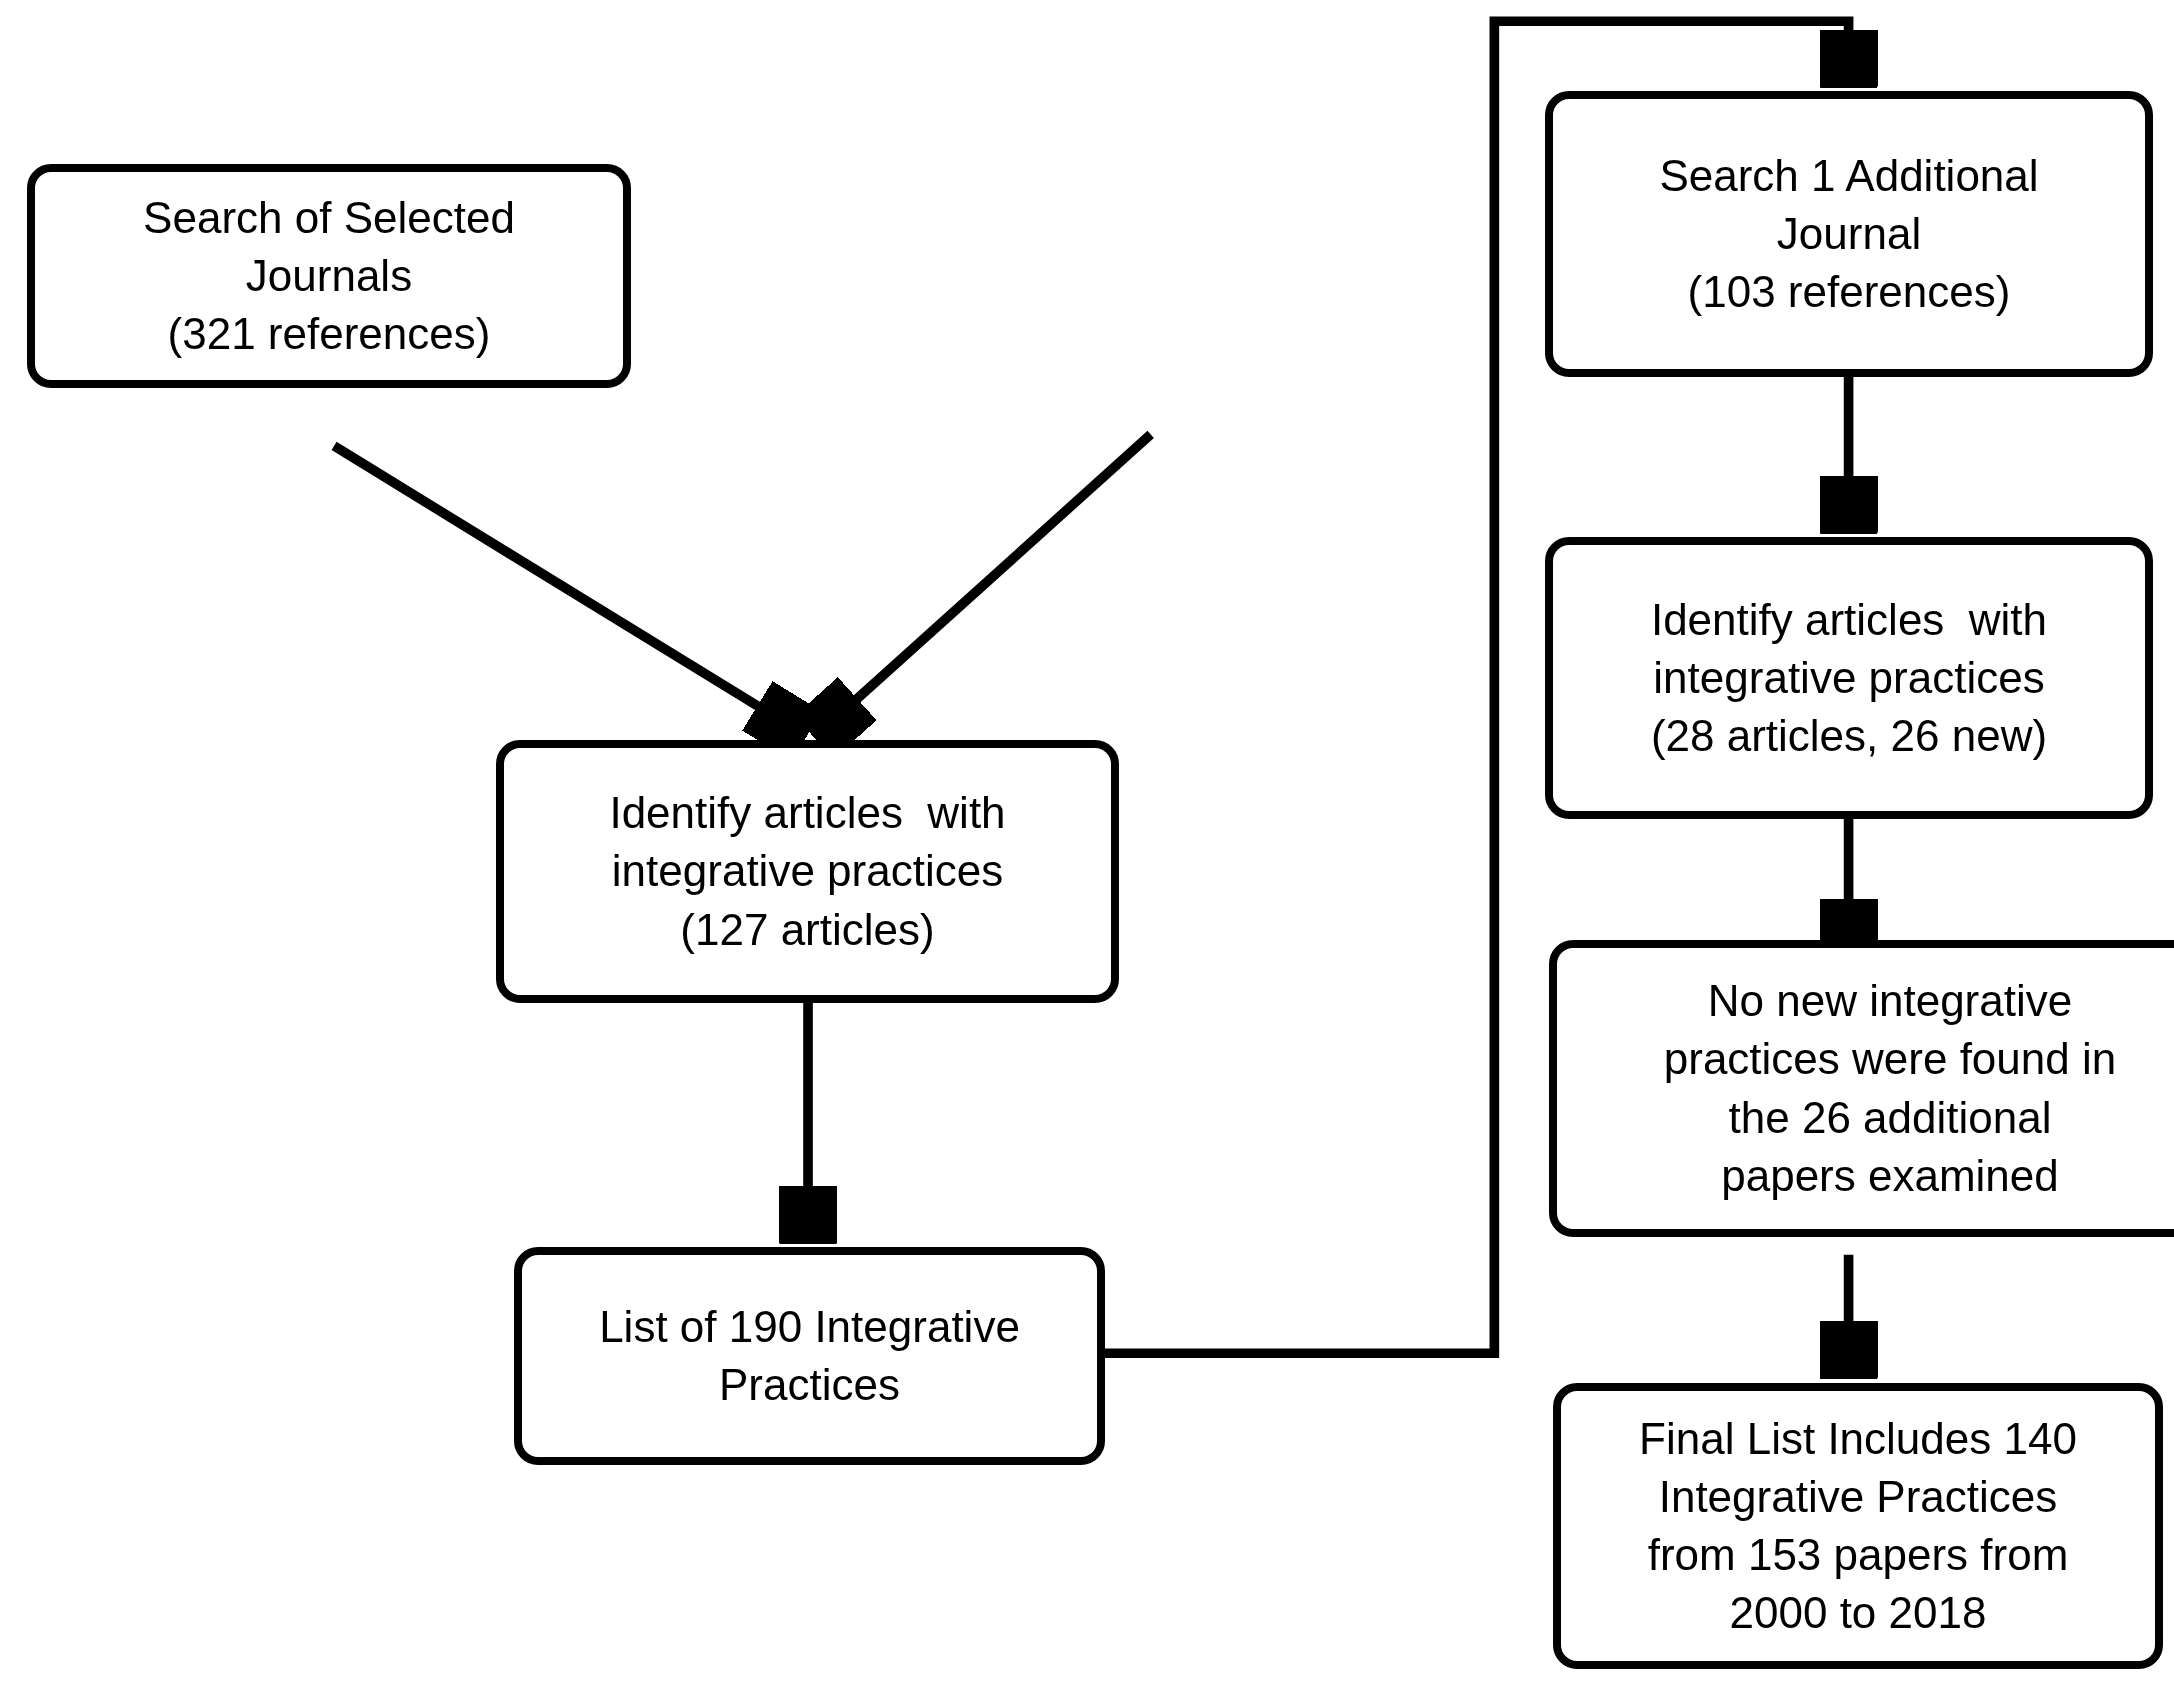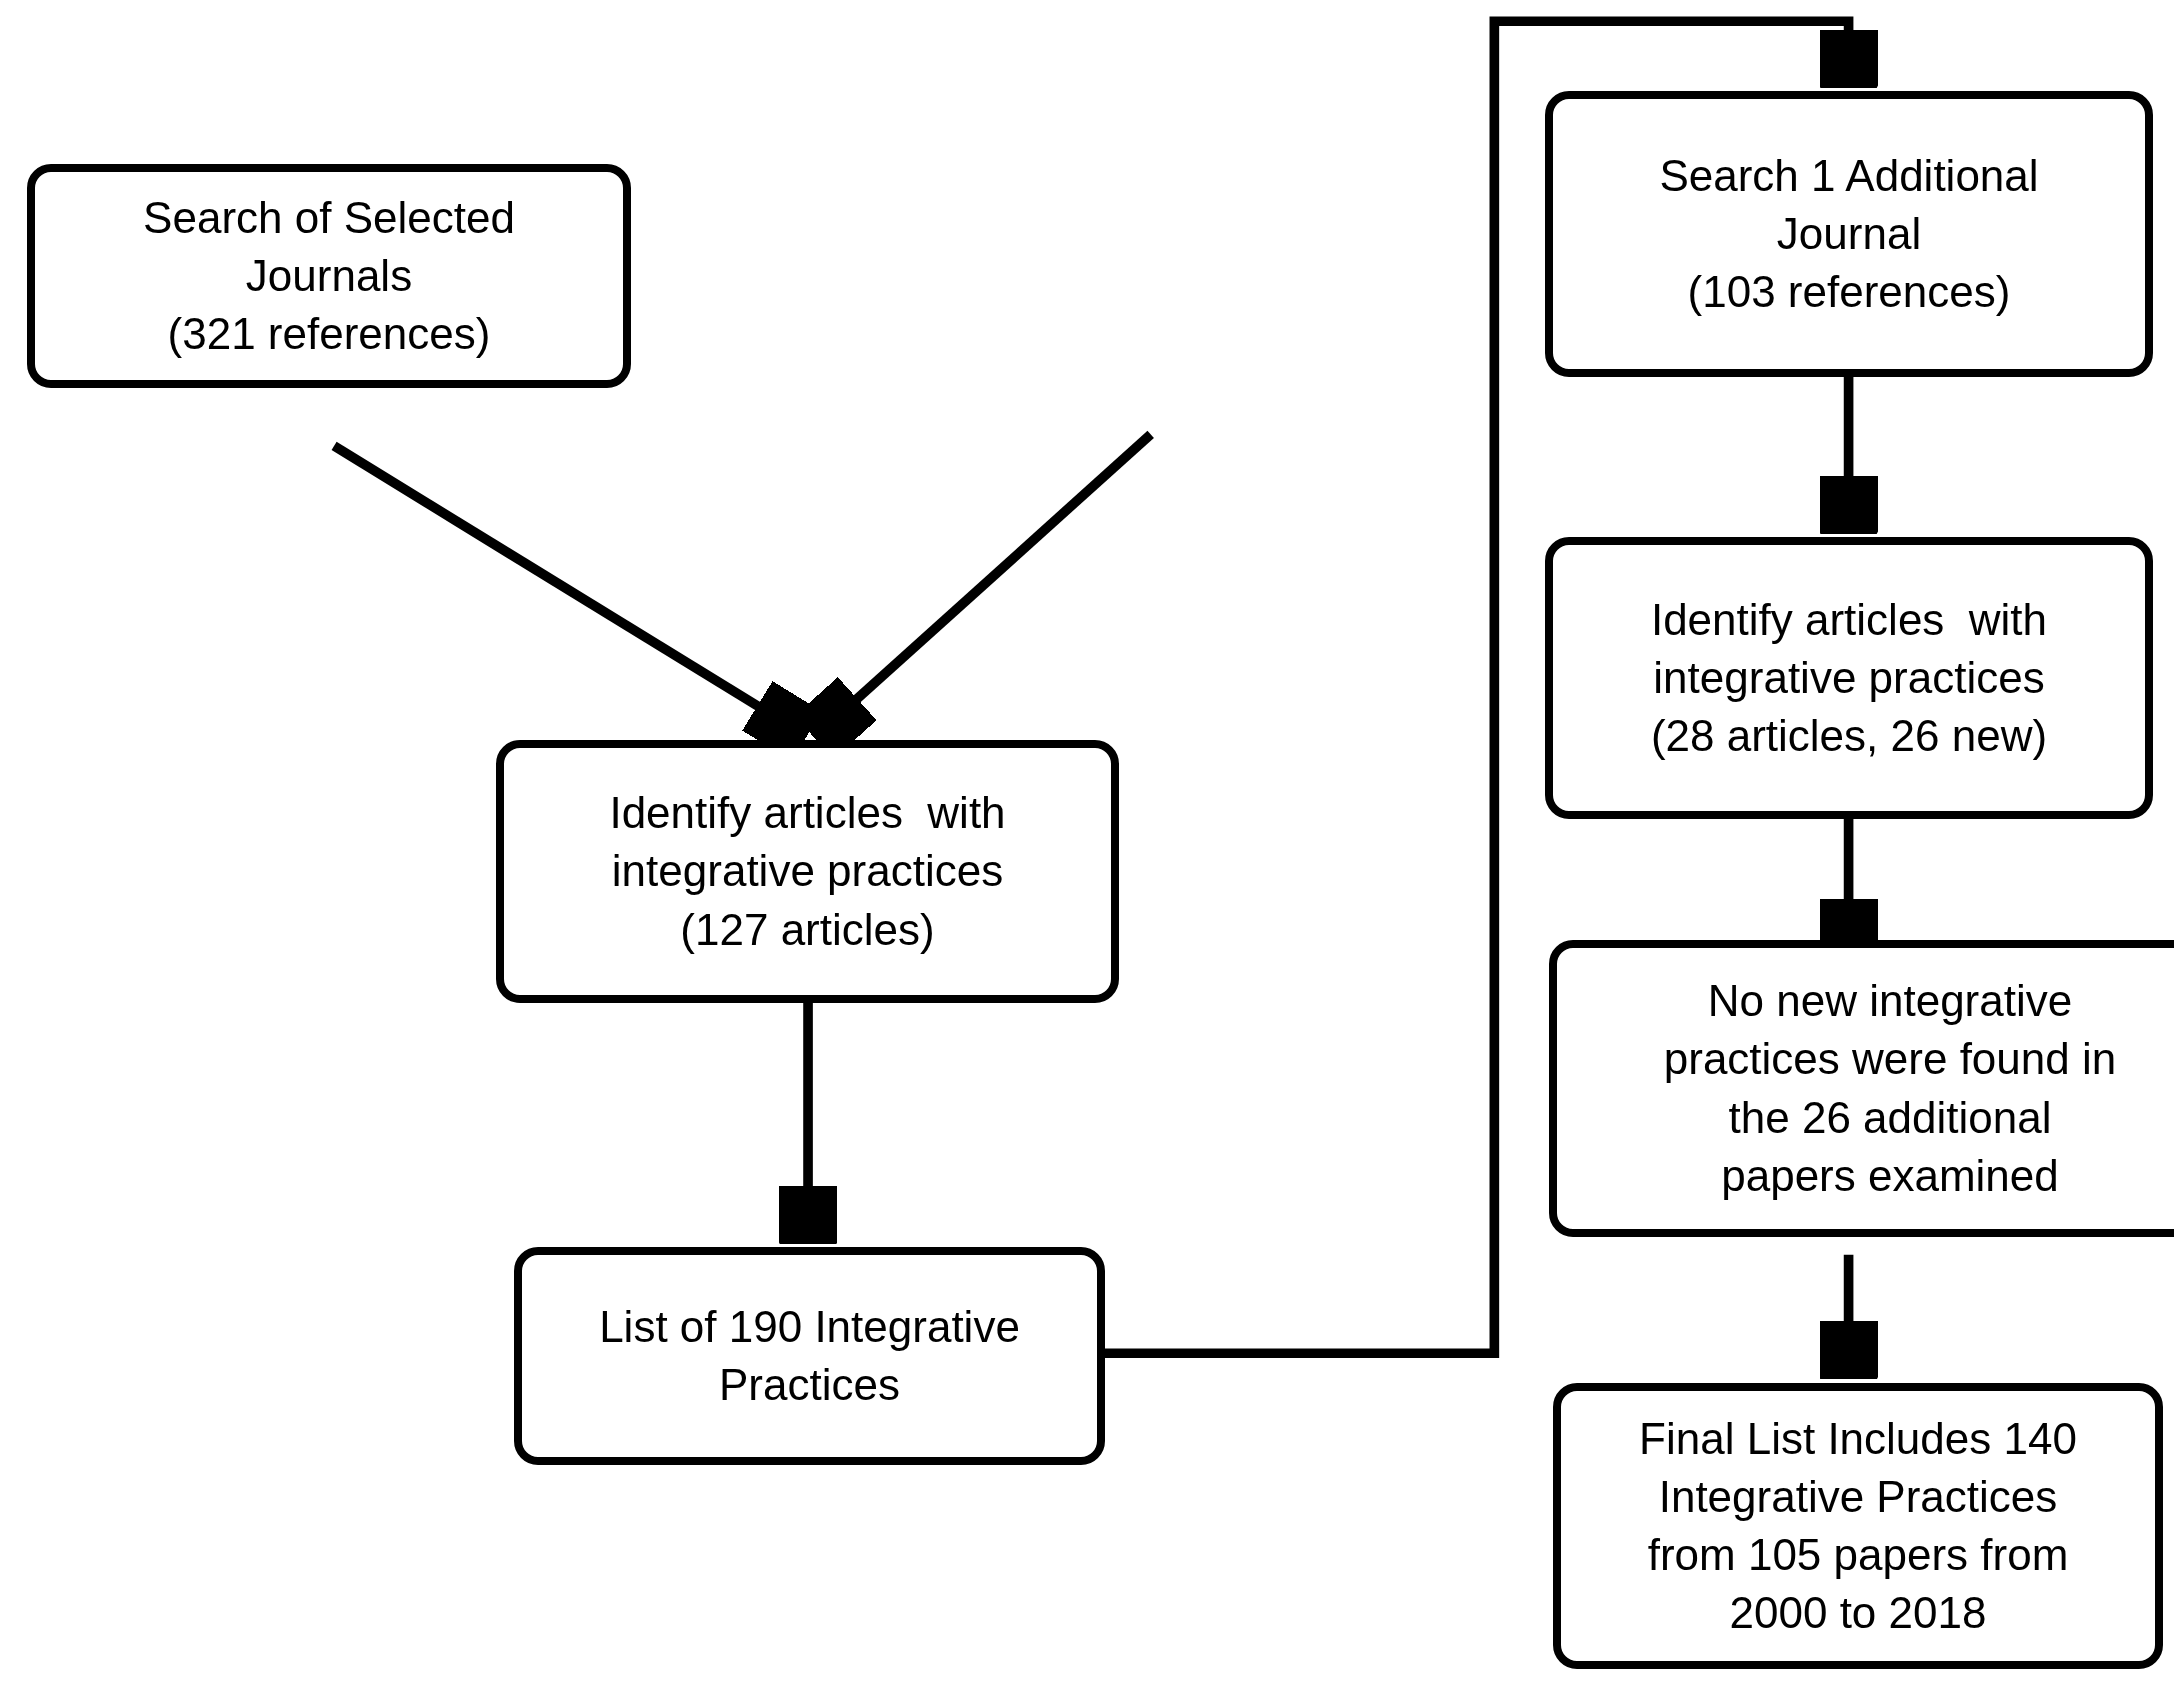--- a/index.html
+++ b/index.html
@@ -95,17 +95,17 @@
   <div class="box" id="box-no-new">No new integrative
 practices were found in
 the 26 additional
 papers examined</div>
 
   <div class="box" id="box-list-140">List of 190 Integrative
 Practices</div>
 
   <div class="box" id="box-final-list">Final List Includes 140
 Integrative Practices
-from 105 papers from
+from 153 papers from
 2000 to 2018</div>
 
 </div>
 
 
 </body></html>

